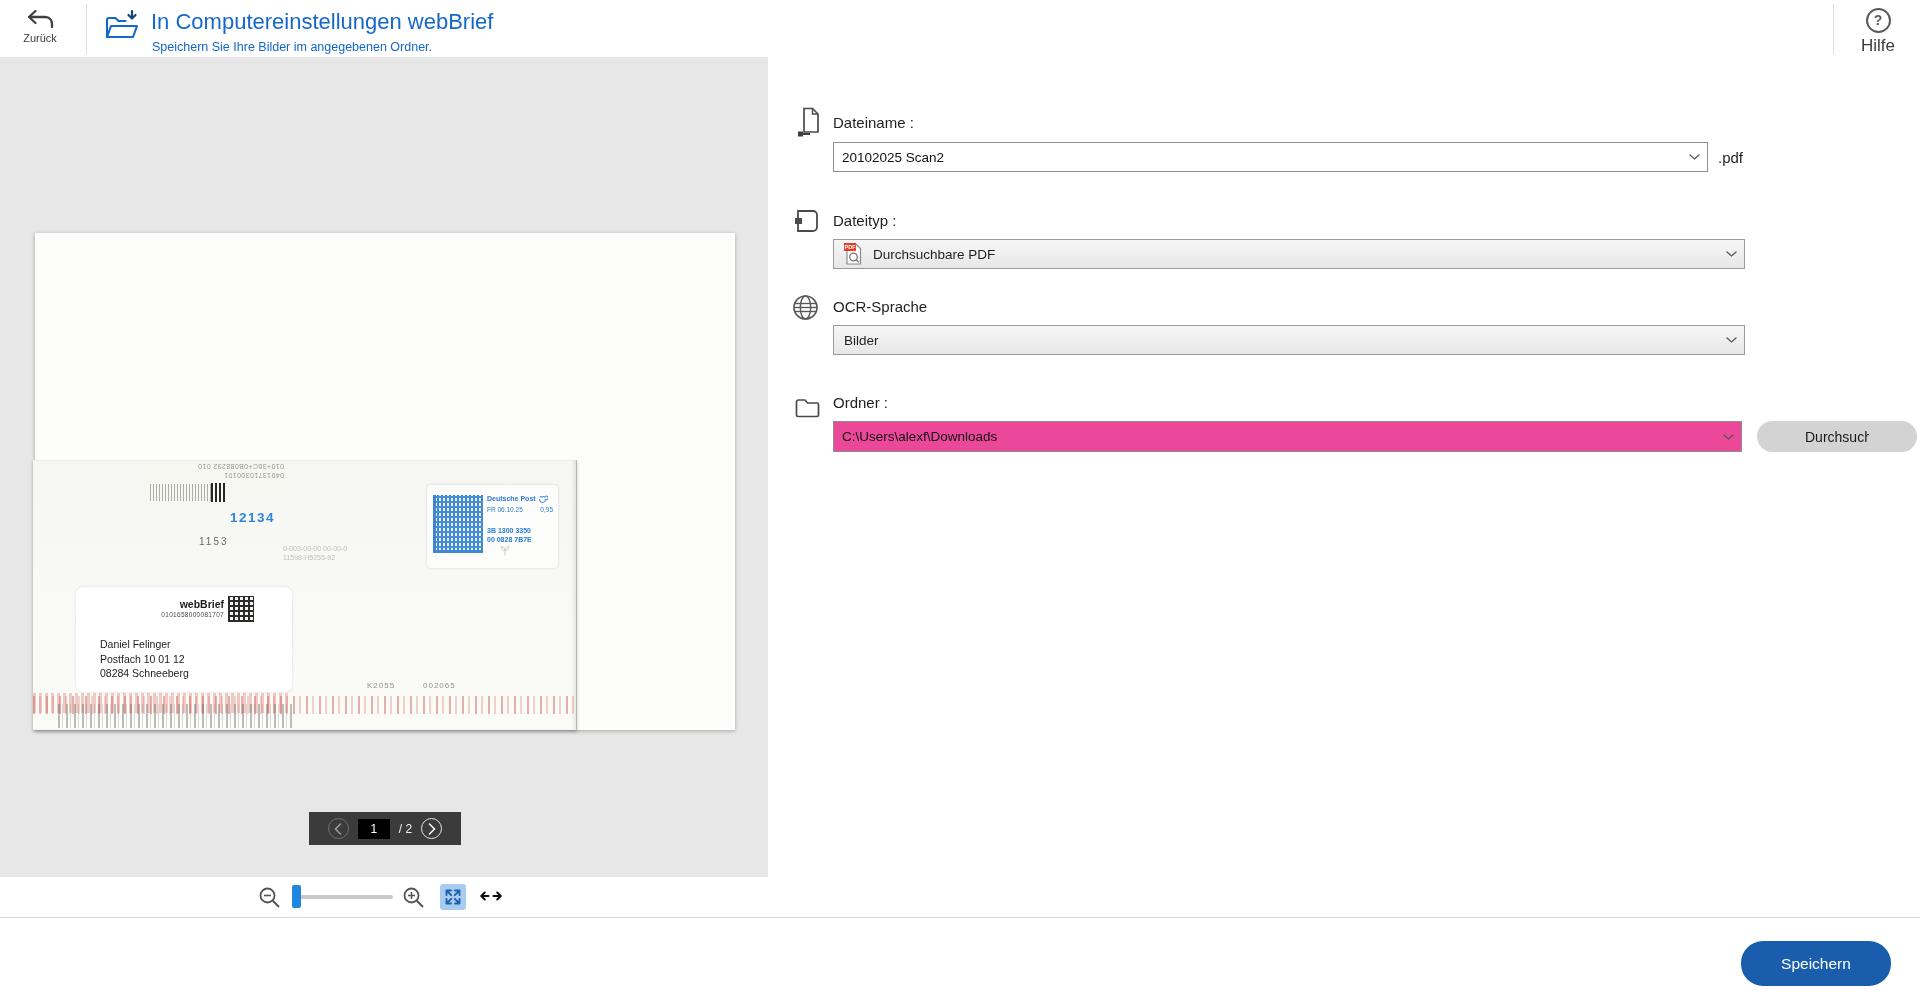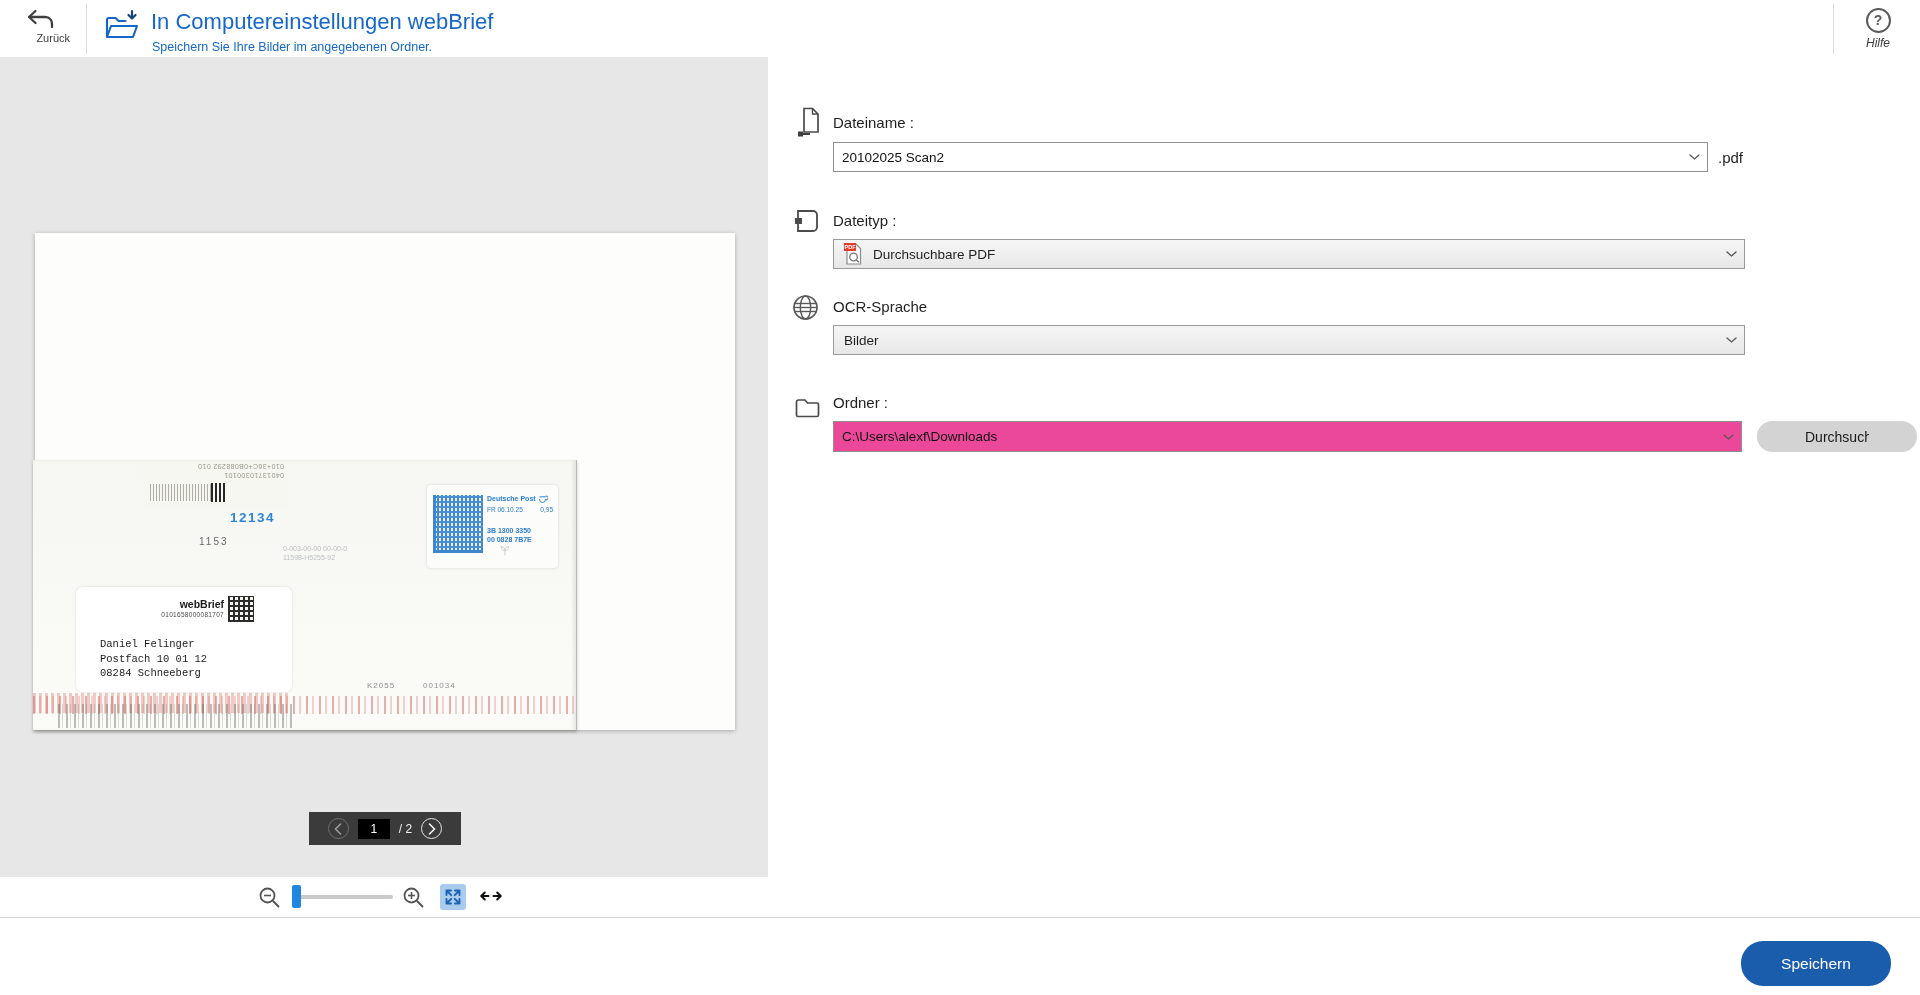--- a/index.html
+++ b/index.html
@@ -4,33 +4,33 @@
 <title>Scan</title>
 <style>
   * { margin:0; padding:0; box-sizing:border-box; }
   html,body { width:1920px; height:995px; }
   body { position:relative; overflow:hidden; background:#fff;
          font-family:"Liberation Sans", sans-serif; color:#1f1f1f; }
   .abs { position:absolute; }
 
   
   .header { left:0; top:0; width:1920px; height:57px; background:#fff; }
-  .back-btn { left:10px; top:6px; width:60px; height:47px; text-align:right; cursor:pointer; }
+  .back-btn { left:10px; top:6px; width:60px; height:47px; text-align:center; cursor:pointer; }
   .back-btn svg { display:block; margin:2px auto 0; }
   .back-label { font-size:11px; color:#3d3d3d; margin-top:2px; }
   .vdiv { width:1px; background:#dcdcdc; }
   .vdiv-left { left:86px; top:4px; height:50px; }
   .vdiv-right { left:1833px; top:4px; height:50px; }
   .title-icon { left:104px; top:9px; }
   .page-title { left:151px; top:9px; font-size:22px; color:#1568c9; white-space:nowrap; }
   .page-subtitle { left:152px; top:40px; font-size:12.5px; color:#1568c9; white-space:nowrap; }
   .help-btn { left:1850px; top:8px; width:56px; height:46px; text-align:center; cursor:pointer; }
   .help-circle { width:25px; height:25px; margin:0 auto; border:2px solid #5a5a5a; border-radius:50%;
                  font-size:14px; font-weight:bold; color:#5a5a5a; line-height:21px; }
-  .help-label { font-size:12px; color:#3d3d3d; margin-top:3px;font-style:italic; }
+  .help-label { font-size:17px; color:#3d3d3d; margin-top:3px; }
 
   
   .preview-panel { left:0; top:57px; width:768px; height:820px; background:#e7e7e7; }
   .scan-page { left:35px; top:176px; width:700px; height:497px; background:#fdfdfc;
                box-shadow:0 1px 4px rgba(0,0,0,.28); }
   .envelope { left:-2px; top:227px; width:544px; height:270px; overflow:hidden;
               background:linear-gradient(180deg,#f6f6f2,#fbfbf8);
               border-right:1px solid #b8b8b2;
               box-shadow:0 2px 3px rgba(0,0,0,.22), inset -3px 0 3px rgba(0,0,0,.07);padding-left:40px; }
   .sticker { left:105px; top:2px; width:150px; height:44px; background:#f7f7f1; }
@@ -67,21 +67,21 @@
   .product-code { left:30px; top:24px; width:118px; text-align:right; font-size:6.5px; color:#4a4a4a; letter-spacing:.3px; }
   .dm-black { left:152px; top:9px; width:26px; height:26px; background-color:#f4f4f0;
      background-image:
        linear-gradient(#2b2b2b,#2b2b2b),
        linear-gradient(#2b2b2b,#2b2b2b),
        repeating-linear-gradient(0deg,#2b2b2b 0 2px, transparent 2px 5px),
        repeating-linear-gradient(90deg,#2b2b2b 0 2px, transparent 2px 5px);
      background-size:2px 100%, 100% 2px, 100% 100%, 100% 100%;
      background-position:0 0, 0 100%, 0 0, 0 0;
      background-repeat:no-repeat,no-repeat,repeat,repeat; }
-  .addr { left:24px; top:50px; font-size:10.5px; line-height:14.5px; color:#1c1c1c;font-family:Liberation Mono, monospace; }
+  .addr { left:24px; top:50px; font-size:10.5px; line-height:14.5px; color:#1c1c1c; }
   .bcode1 { left:334px; top:221px; font-size:8px; color:#909090; letter-spacing:1px; }
   .bcode2 { left:390px; top:221px; font-size:8px; color:#909090; letter-spacing:1px; }
   .pink-strip { left:0; top:233px; width:258px; height:20px;
      background:repeating-linear-gradient(90deg, rgba(228,140,135,.45) 0 3px, transparent 3px 6px); }
   .red-strip { left:0; top:236px; width:542px; height:18px;
      background:repeating-linear-gradient(90deg, rgba(214,110,105,.55) 0 2px, transparent 2px 6px,
         rgba(214,110,105,.3) 6px 8px, transparent 8px 13px); }
   .gray-strip { left:25px; top:244px; width:235px; height:24px;
      background:repeating-linear-gradient(90deg, rgba(110,110,105,.45) 0 2px, transparent 2px 4px,
         rgba(110,110,105,.25) 4px 5px, transparent 5px 8px); }
@@ -220,21 +220,21 @@
         <div class="abs product-code">0101658000081707</div>
         <div class="abs dm-black"></div>
         <div class="abs addr">
           <div>Daniel Felinger</div>
           <div>Postfach 10 01 12</div>
           <div>08284 Schneeberg</div>
         </div>
       </div>
 
       <div class="abs bcode1">K2055</div>
-      <div class="abs bcode2">001034</div>
+      <div class="abs bcode2">002065</div>
       <div class="abs pink-strip"></div>
       <div class="abs red-strip"></div>
       <div class="abs gray-strip"></div>
     </div>
   </div>
 
   <div class="abs pager">
     <div class="pager-circle pager-prev">
       <svg width="8" height="12" viewBox="0 0 8 12">
         <path d="M6.5 1 L1.5 6 L6.5 11" fill="none" stroke="#9a9a9a" stroke-width="1.6" stroke-linecap="round"></path>

